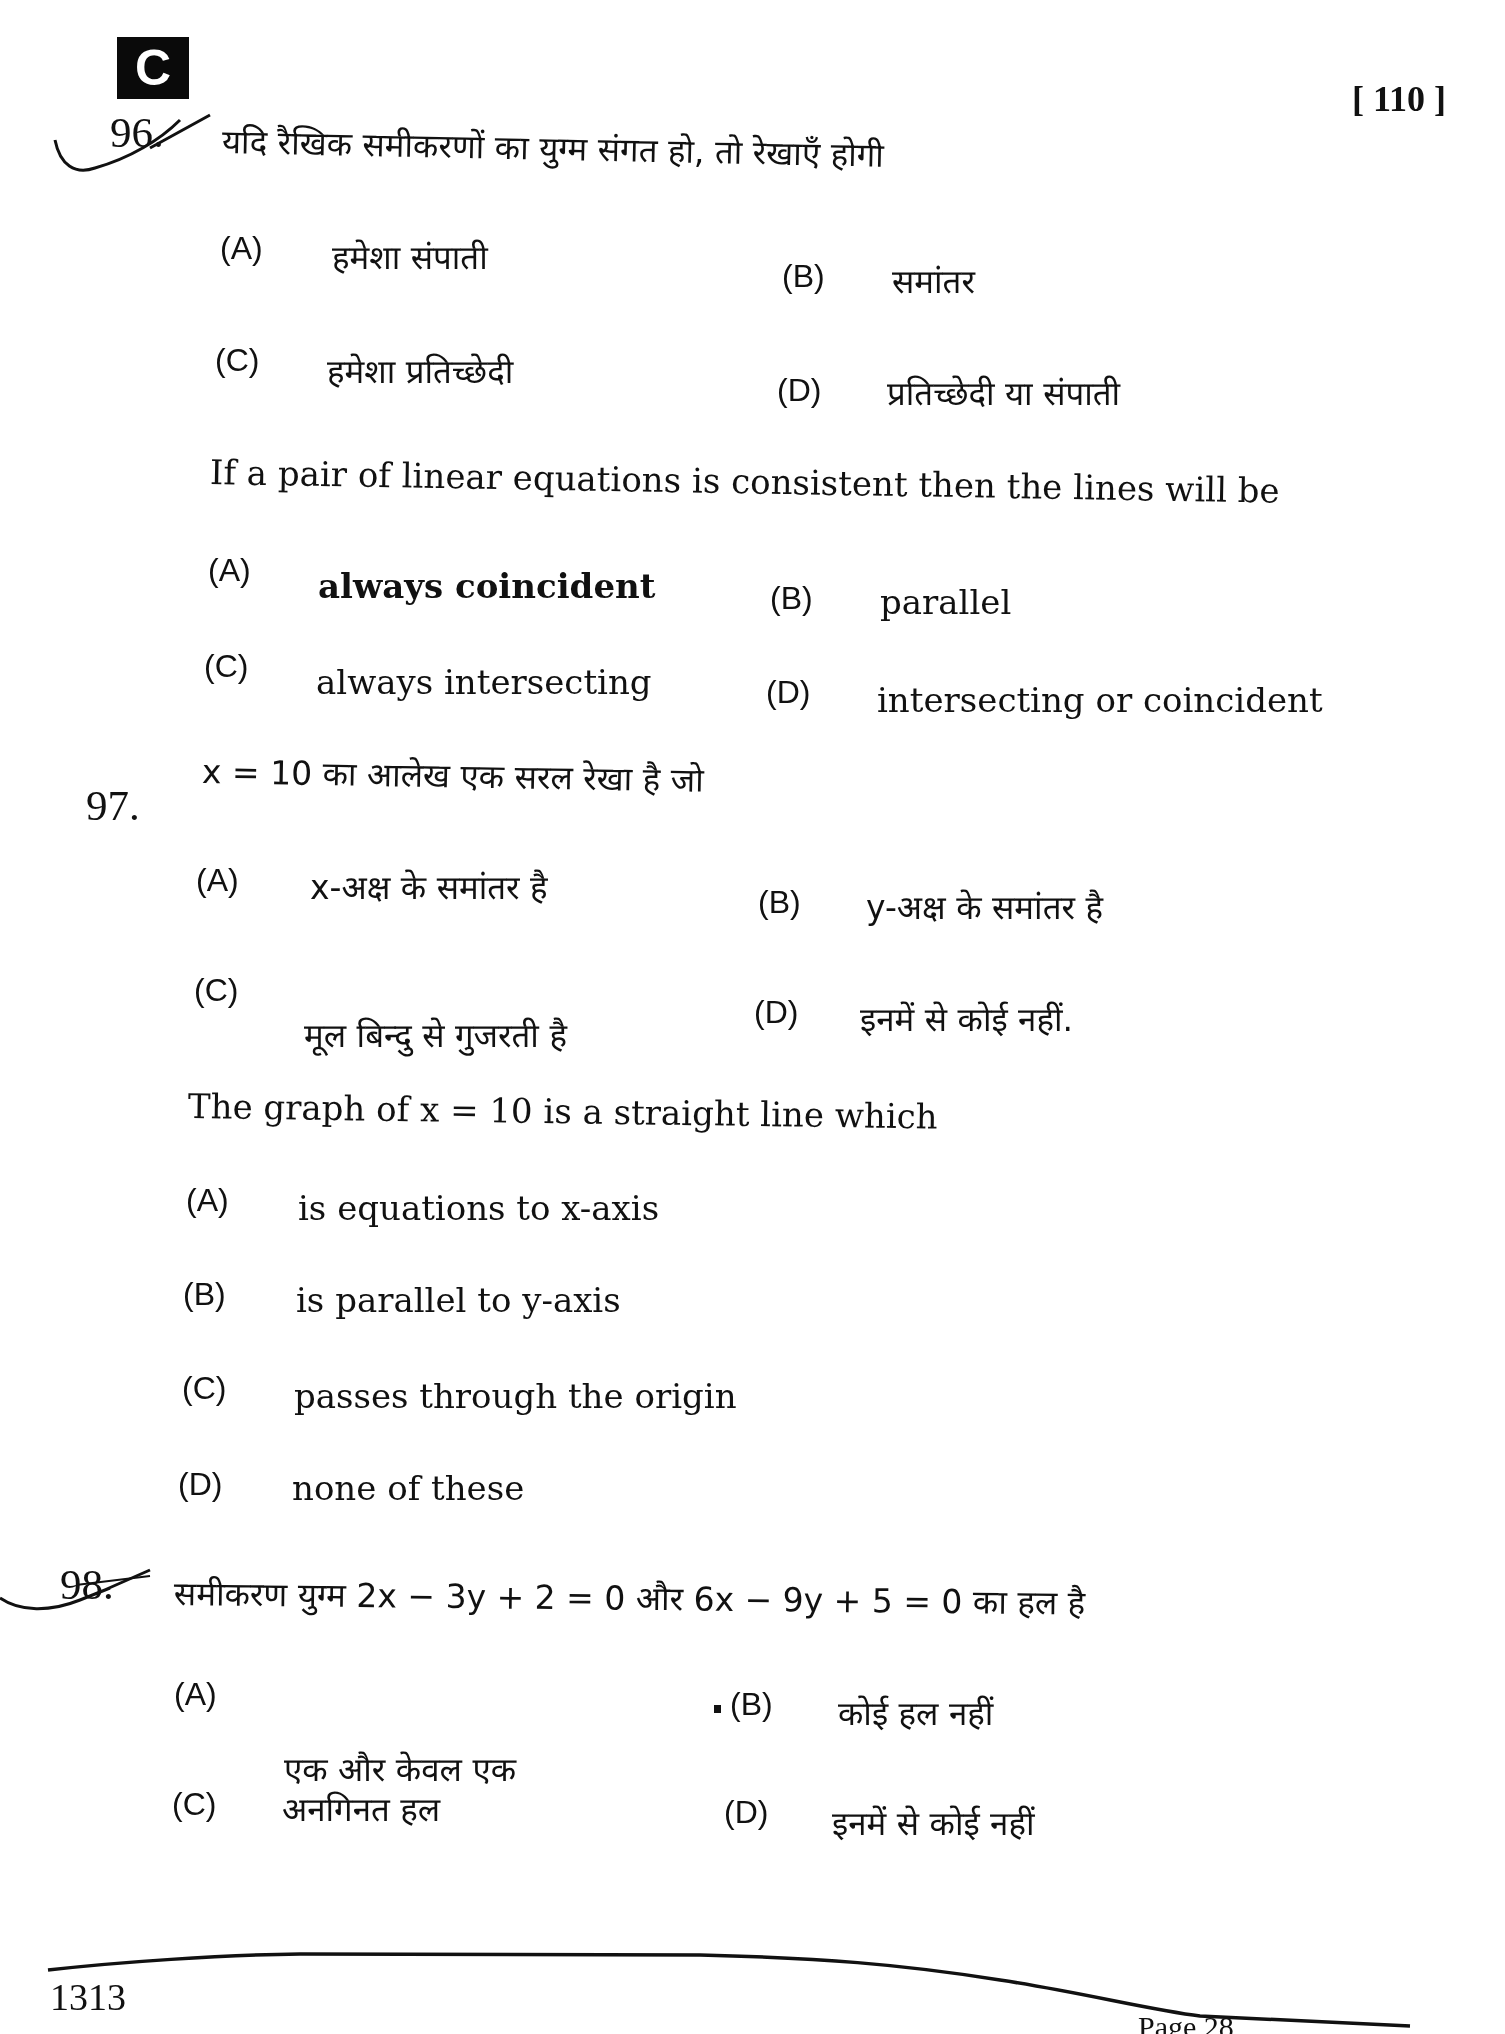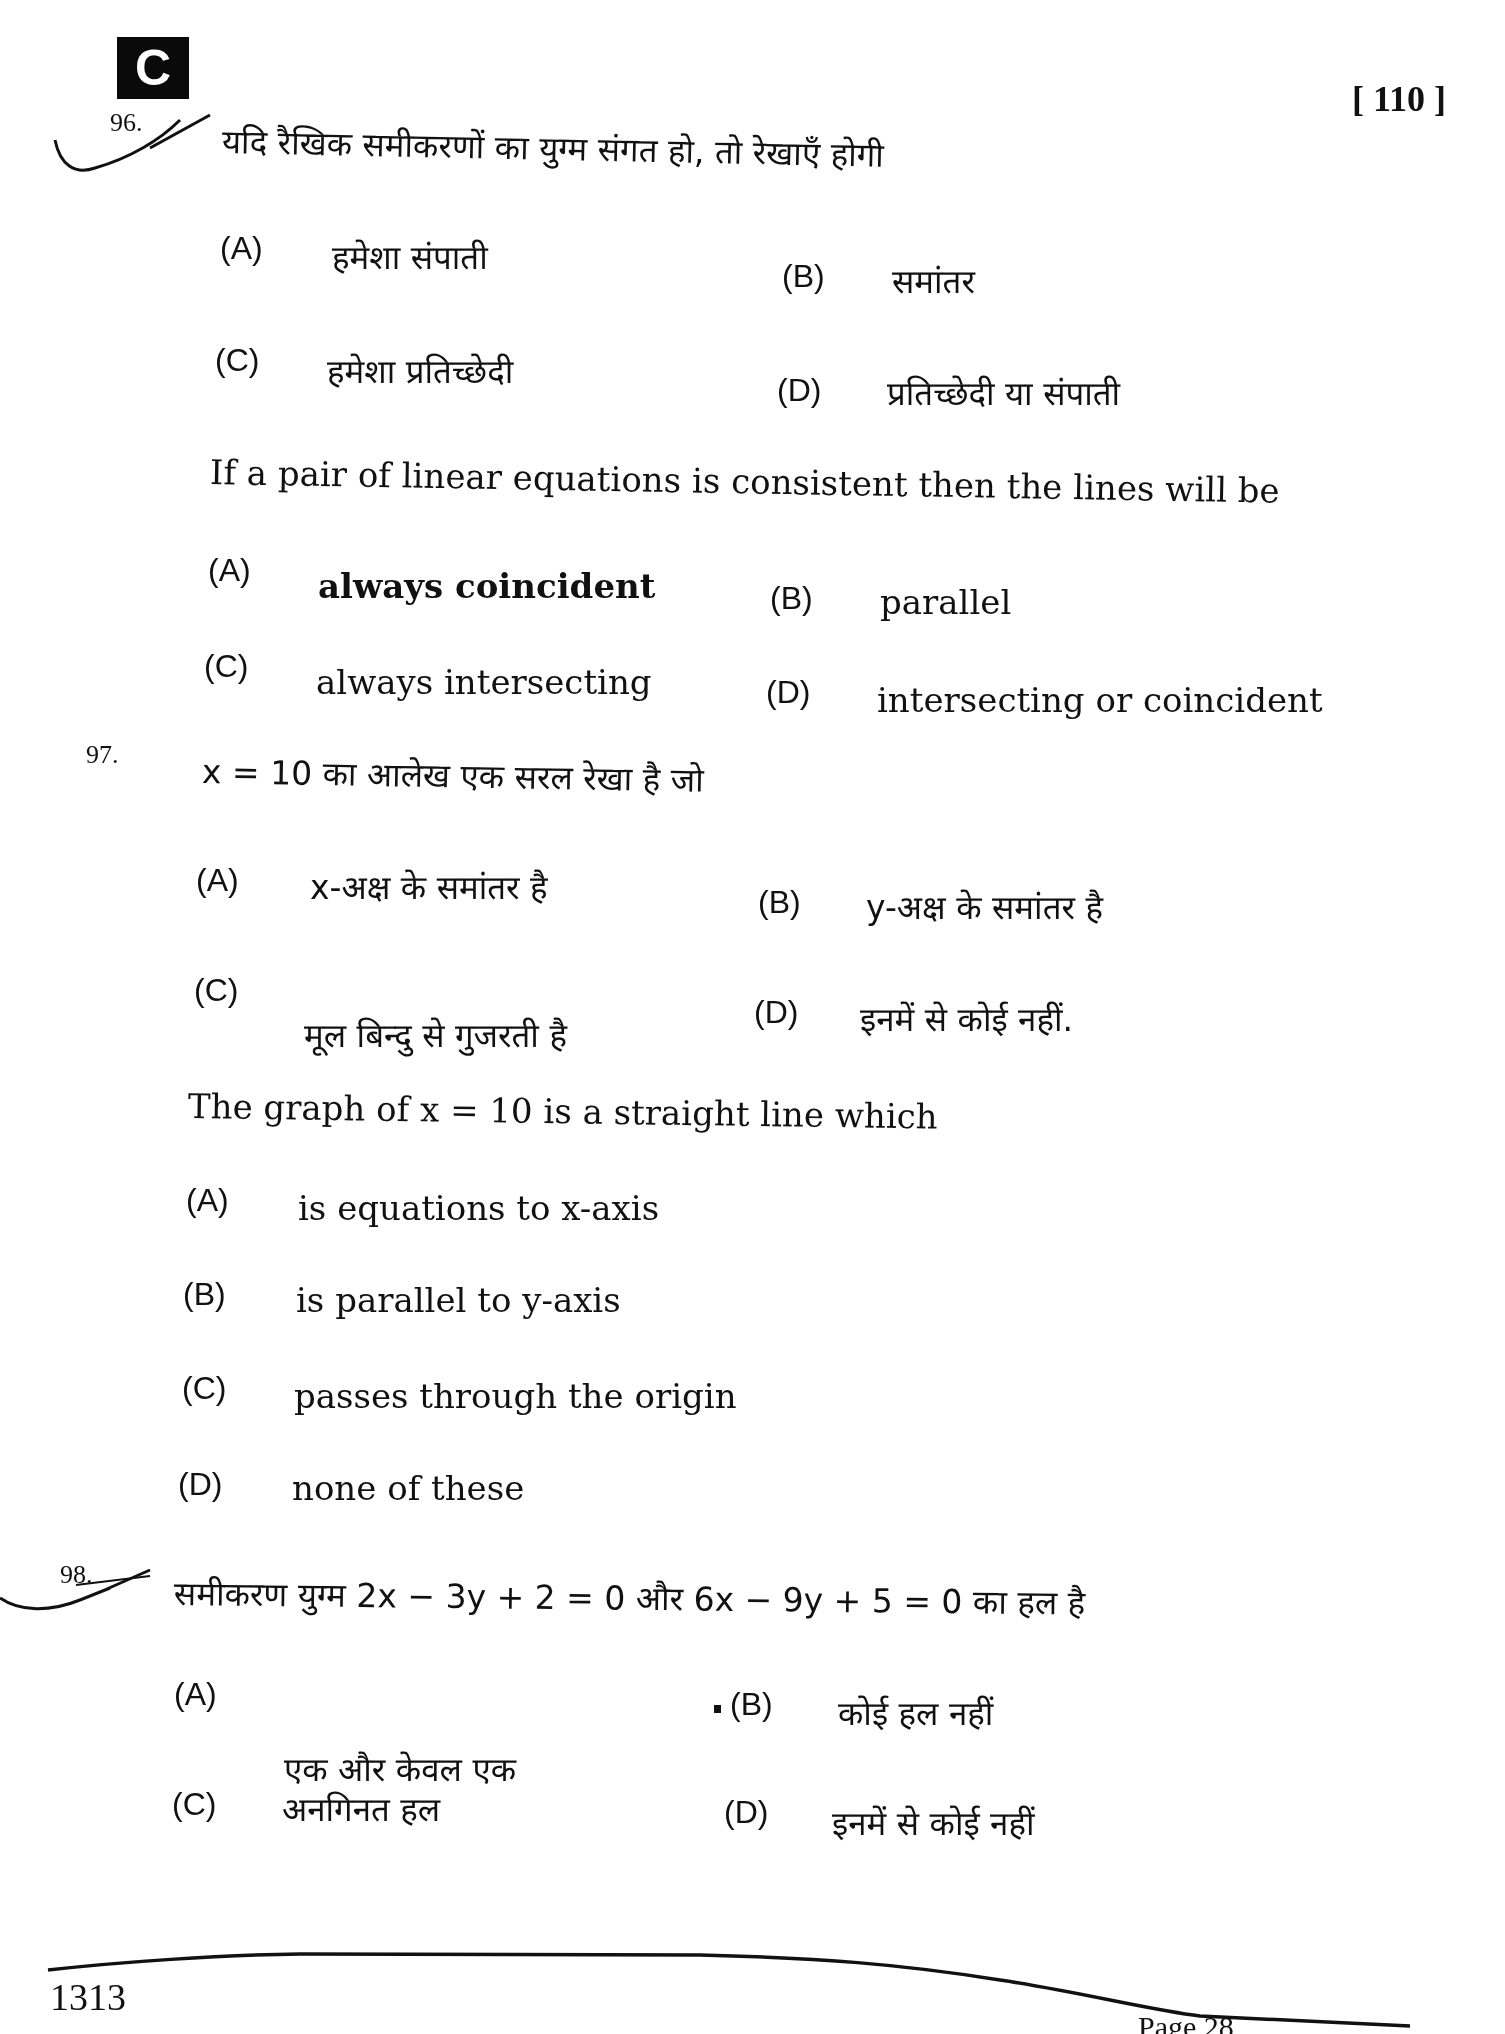--- a/index.html
+++ b/index.html
@@ -4,21 +4,21 @@
 <style>
   html, body { margin:0; padding:0; background:#ffffff; }
   body {
     width:1505px; height:2034px; position:relative; overflow:hidden;
     font-family:"DejaVu Serif","Liberation Serif",serif; color:#111;
   }
   .abs { position:absolute; white-space:nowrap; }
   .hi { font-family:"DejaVu Sans","Liberation Sans",sans-serif; font-size:33px; }
   .en { font-family:"DejaVu Serif","Liberation Serif",serif; font-size:34px; }
   .lbl { font-family:"Liberation Sans","DejaVu Sans",sans-serif; font-size:32px; }
-  .num { font-family:"Liberation Serif","DejaVu Serif",serif; font-size:26px; }
+  .num { font-family:"Liberation Serif","DejaVu Serif",serif; font-size:43px; }
   .setbox {
     position:absolute; left:117px; top:37px; width:72px; height:62px;
     background:#0a0a0a; color:#fff; font-family:"Liberation Sans",sans-serif;
     font-weight:bold; font-size:50px; text-align:center; line-height:62px;
   }
   svg.ov { position:absolute; left:0; top:0; pointer-events:none; }
 </style>
 </head>
 <body>
 
@@ -41,21 +41,21 @@
 
 <div class="abs lbl" style="left:208px;top:552px;">(A)</div>
 <div class="abs en" style="left:318px;top:566px;font-weight:bold;">always coincident</div>
 <div class="abs lbl" style="left:770px;top:580px;">(B)</div>
 <div class="abs en" style="left:880px;top:582px;text-align:right;">parallel</div>
 <div class="abs lbl" style="left:204px;top:648px;">(C)</div>
 <div class="abs en" style="left:316px;top:662px;">always intersecting</div>
 <div class="abs lbl" style="left:766px;top:674px;">(D)</div>
 <div class="abs en" style="left:877px;top:680px;">intersecting or coincident</div>
 
-<div class="abs num" style="left:86px;top:740px;">97.</div>
+<div class="abs num" style="left:86px;top:781px;">97.</div>
 <div class="abs hi" style="left:202px;top:748px;transform:rotate(1deg);transform-origin:left center;">x = 10 का आलेख एक सरल रेखा है जो</div>
 
 <div class="abs lbl" style="left:196px;top:862px;">(A)</div>
 <div class="abs hi" style="left:310px;top:864px;">x-अक्ष के समांतर है</div>
 <div class="abs lbl" style="left:758px;top:884px;">(B)</div>
 <div class="abs hi" style="left:866px;top:884px;">y-अक्ष के समांतर है</div>
 <div class="abs lbl" style="left:194px;top:972px;">(C)</div>
 <div class="abs hi" style="left:304px;top:976px;margin-top:36px;">मूल बिन्दु से गुजरती है</div>
 <div class="abs lbl" style="left:754px;top:994px;">(D)</div>
 <div class="abs hi" style="left:860px;top:996px;">इनमें से कोई नहीं.</div>

